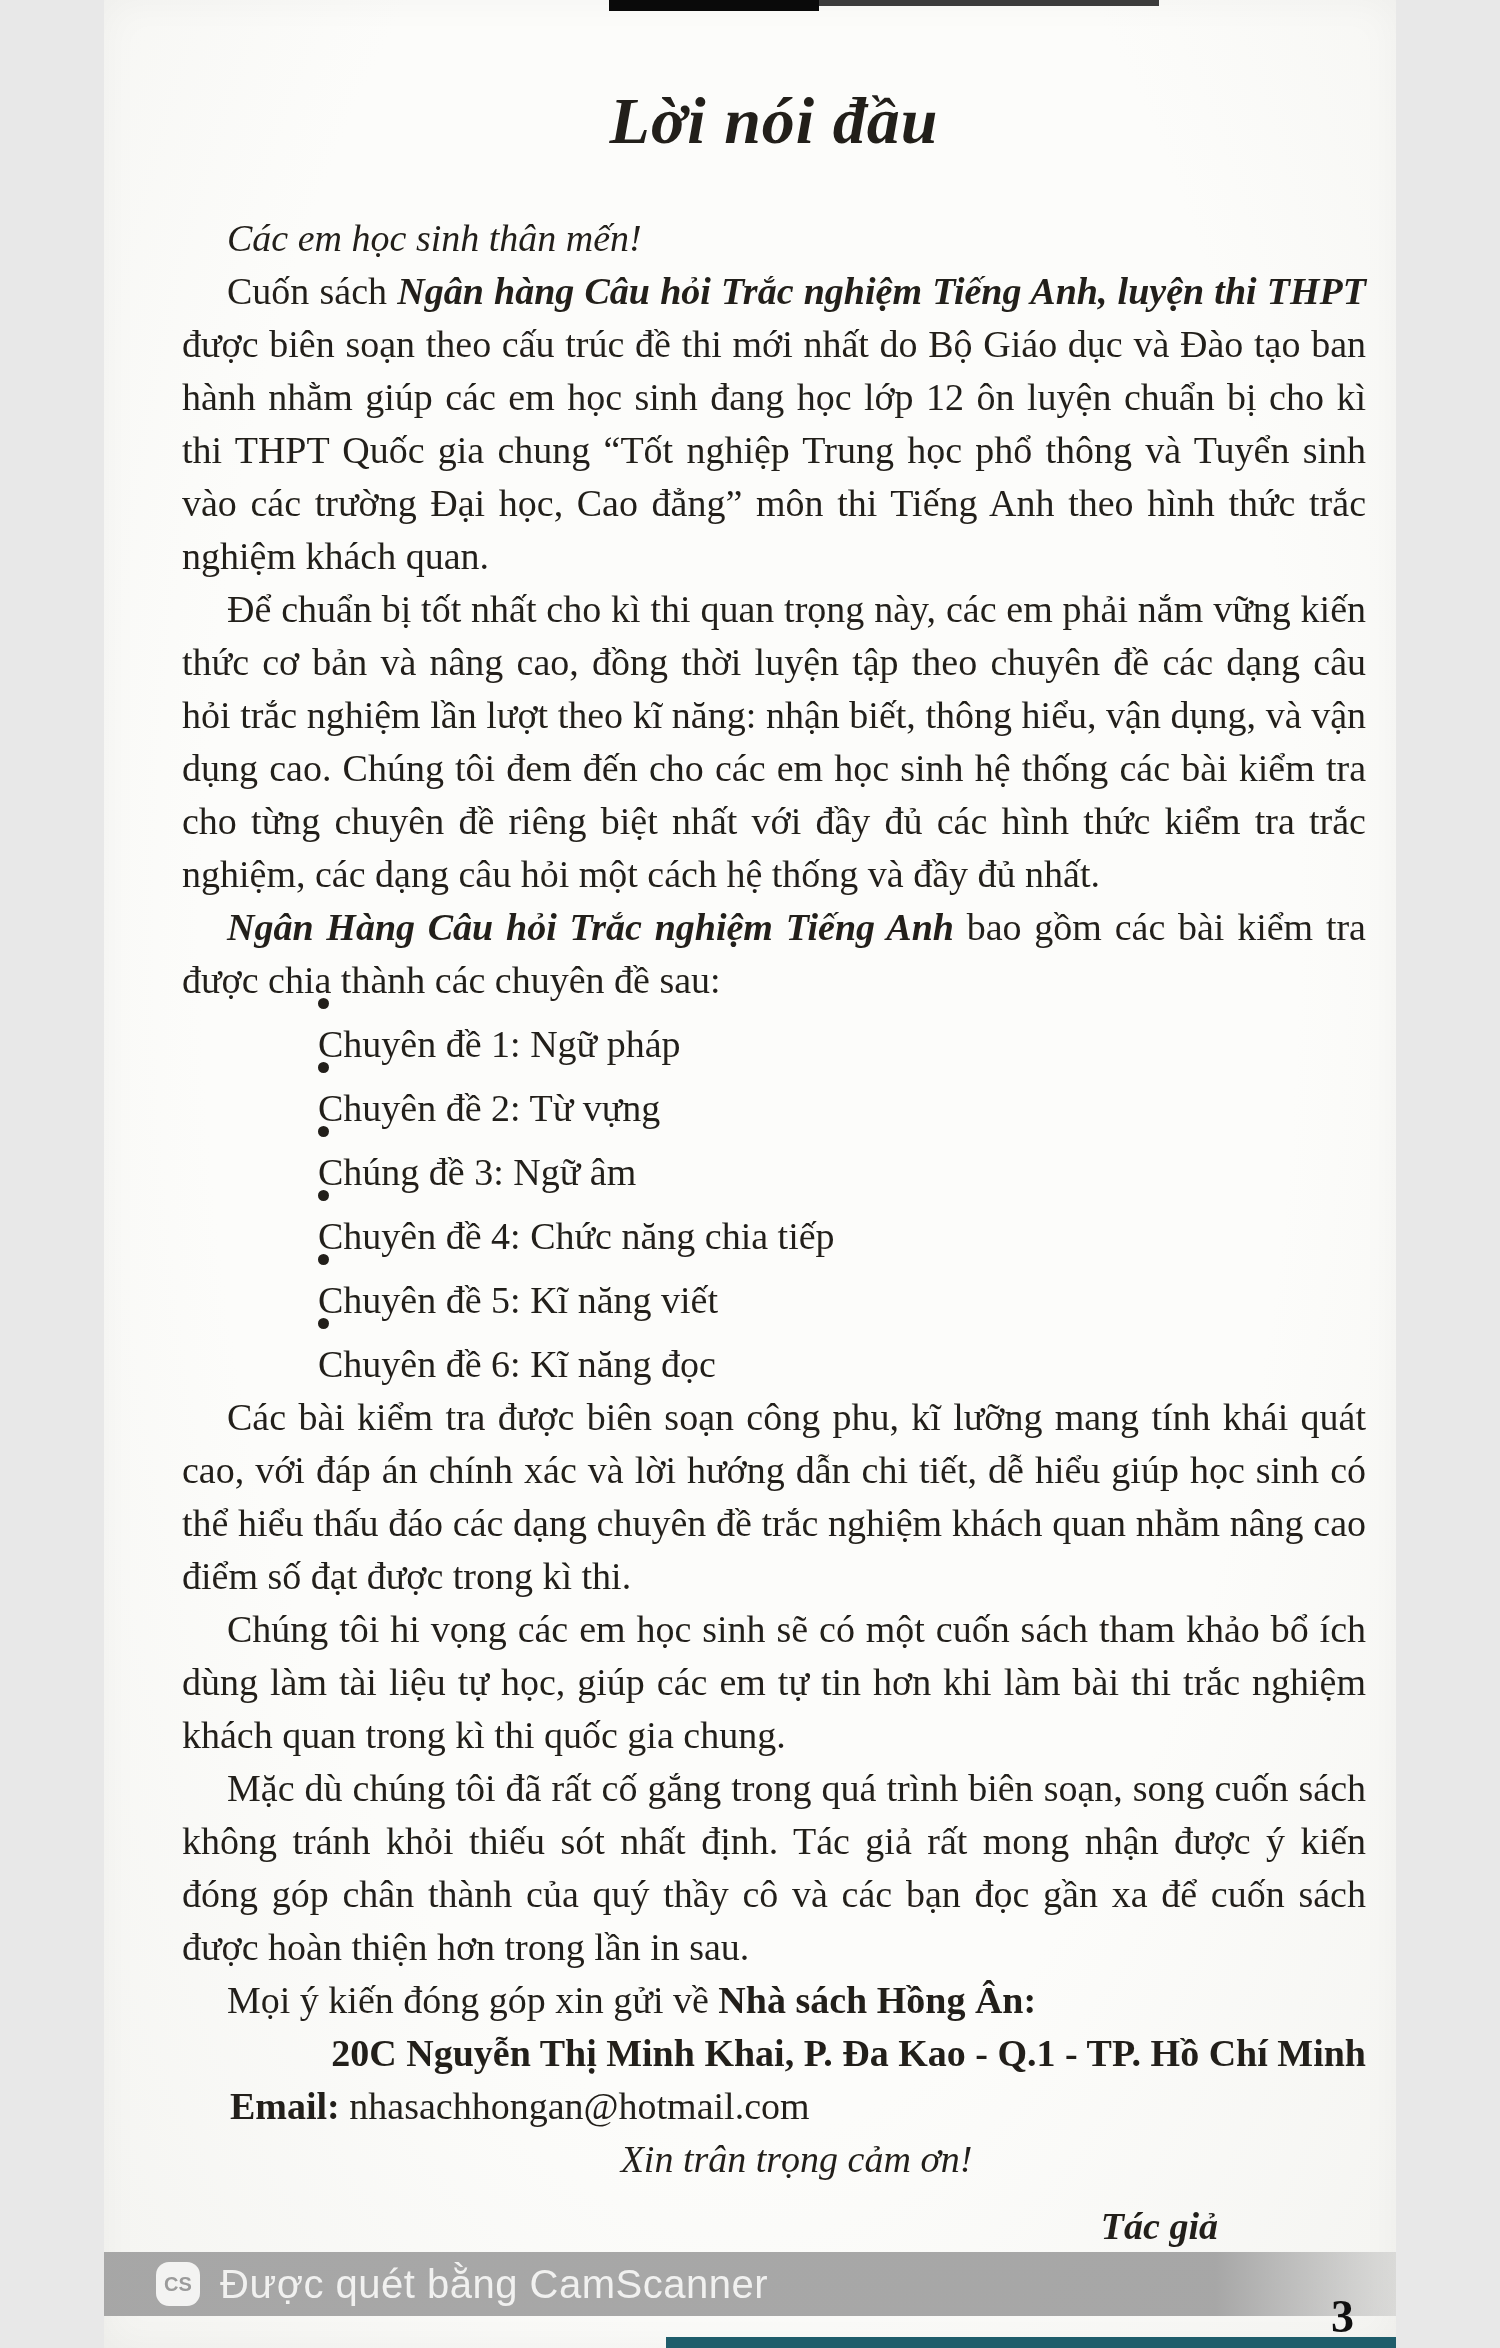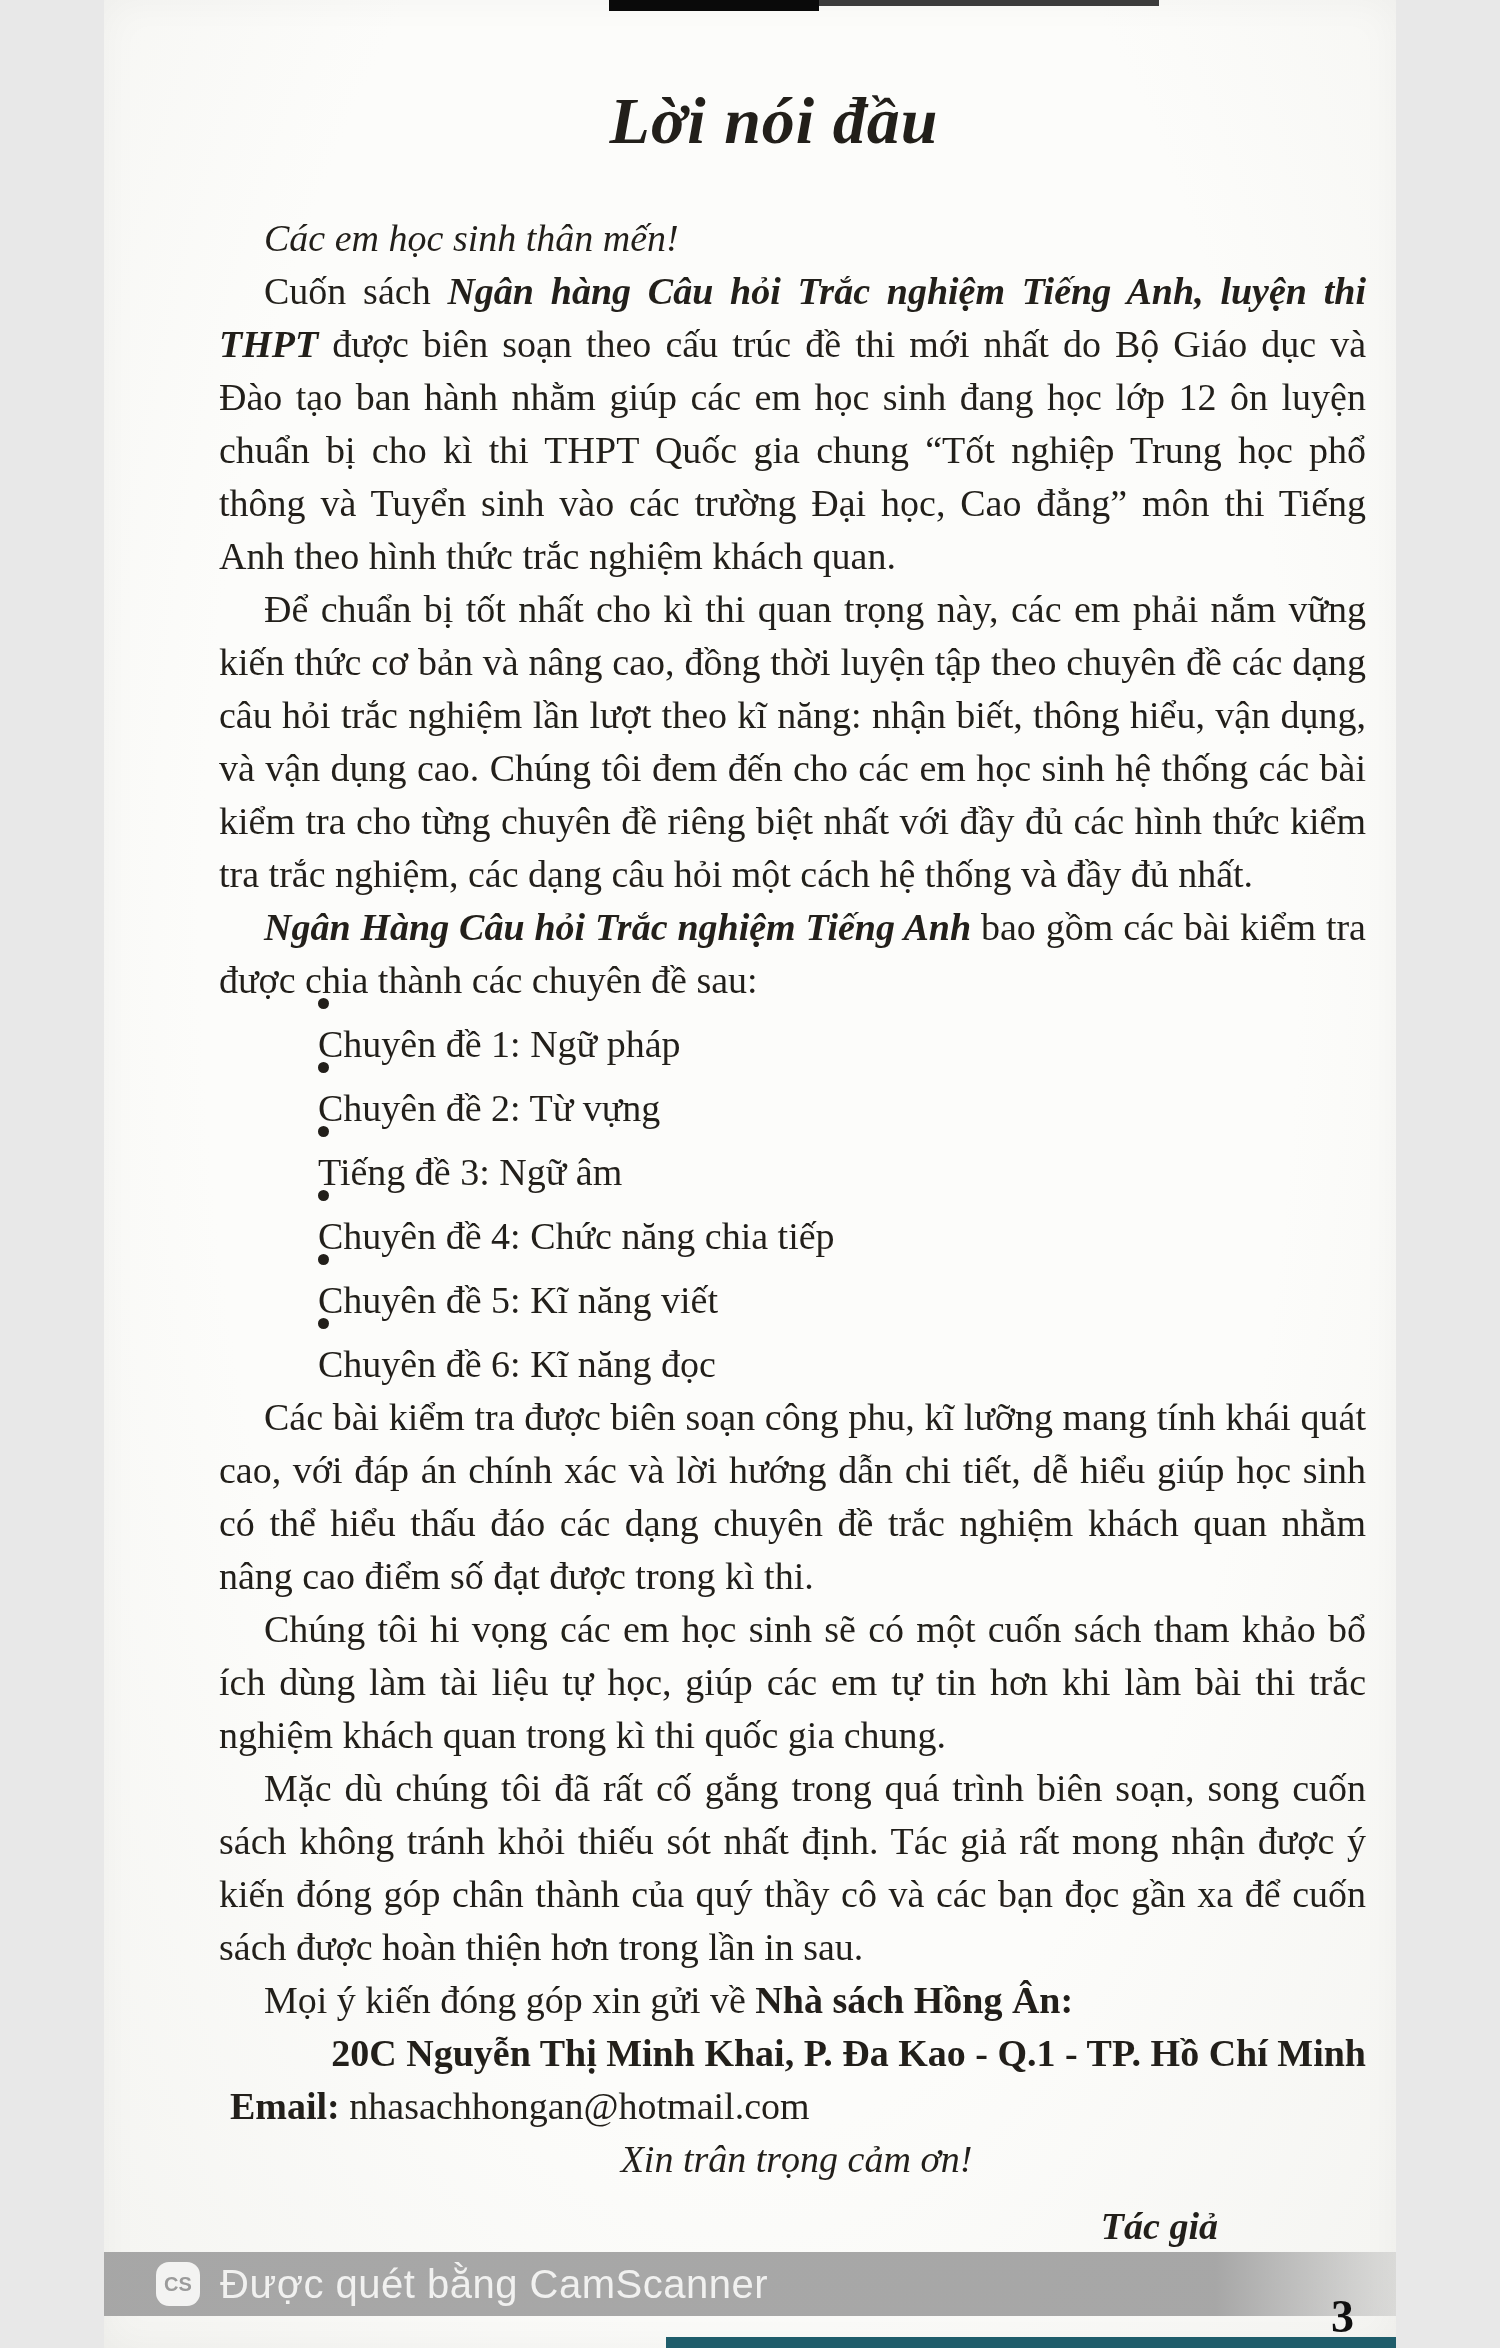--- a/index.html
+++ b/index.html
@@ -45,21 +45,21 @@
   .title {
     font-size: 66px;
     line-height: 1.0;
     font-weight: bold;
     font-style: italic;
     text-align: center;
     margin: 0 0 58px 0;
     letter-spacing: 1px;
   }
   p { margin: 0; }
-  .para { text-indent: 45px; margin-left: 37px; }
+  .para { text-indent: 45px; }
   .italic { font-style: italic; }
   .bold { font-weight: bold; }
   .bi { font-weight: bold; font-style: italic; }
   .toc {
     list-style: none;
     margin: 0;
     padding: 0 0 0 136px;
   }
   .toc-item {
     display: flex;
@@ -158,21 +158,21 @@
       <li class="toc-item">
           <span class="dot"></span>
           <span class="toc-text">Chuyên đề 1: Ngữ pháp</span>
         </li>
       <li class="toc-item">
           <span class="dot"></span>
           <span class="toc-text">Chuyên đề 2: Từ vựng</span>
         </li>
       <li class="toc-item">
           <span class="dot"></span>
-          <span class="toc-text">Tiếng đề 3: Ngữ âm</span>
+          <span class="toc-text">Chúng đề 3: Ngữ âm</span>
         </li>
       <li class="toc-item">
           <span class="dot"></span>
           <span class="toc-text">Chuyên đề 4: Chức năng chia tiếp</span>
         </li>
       <li class="toc-item">
           <span class="dot"></span>
           <span class="toc-text">Chuyên đề 5: Kĩ năng viết</span>
         </li>
       <li class="toc-item">

